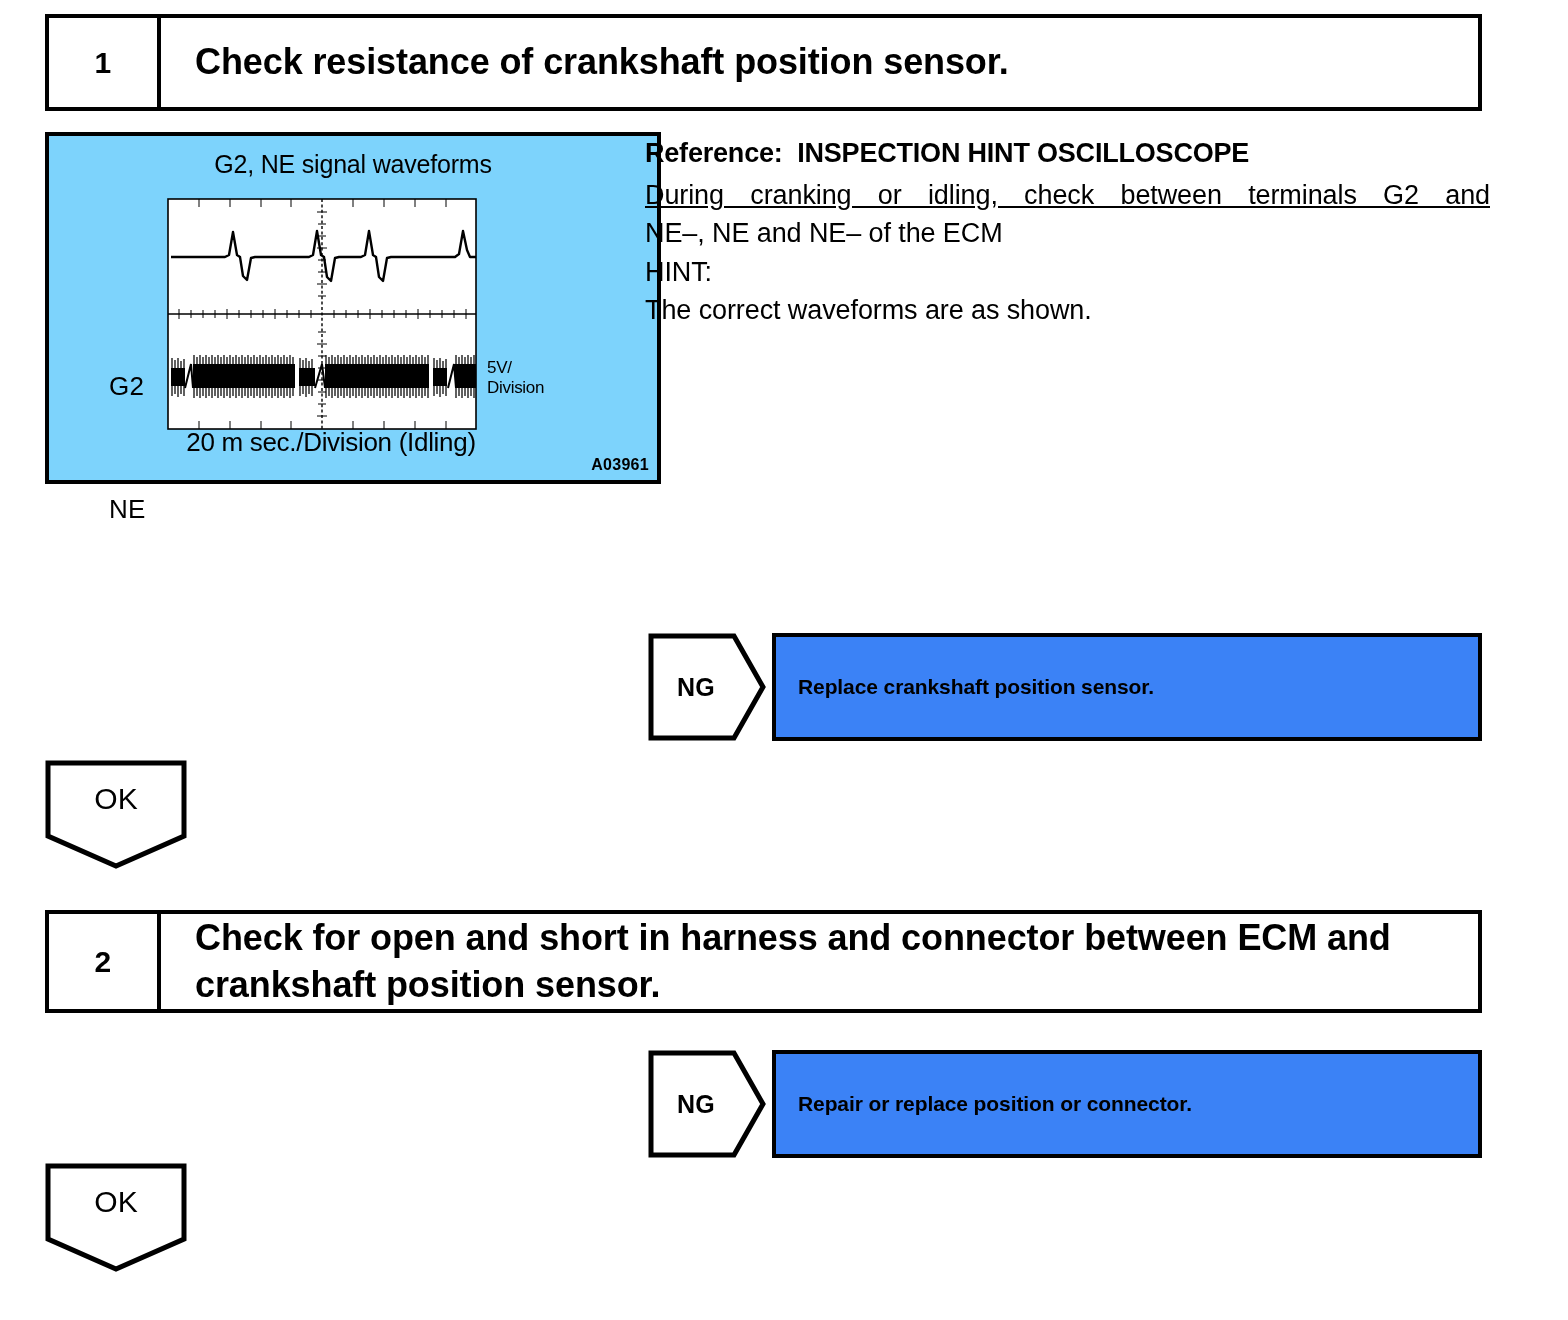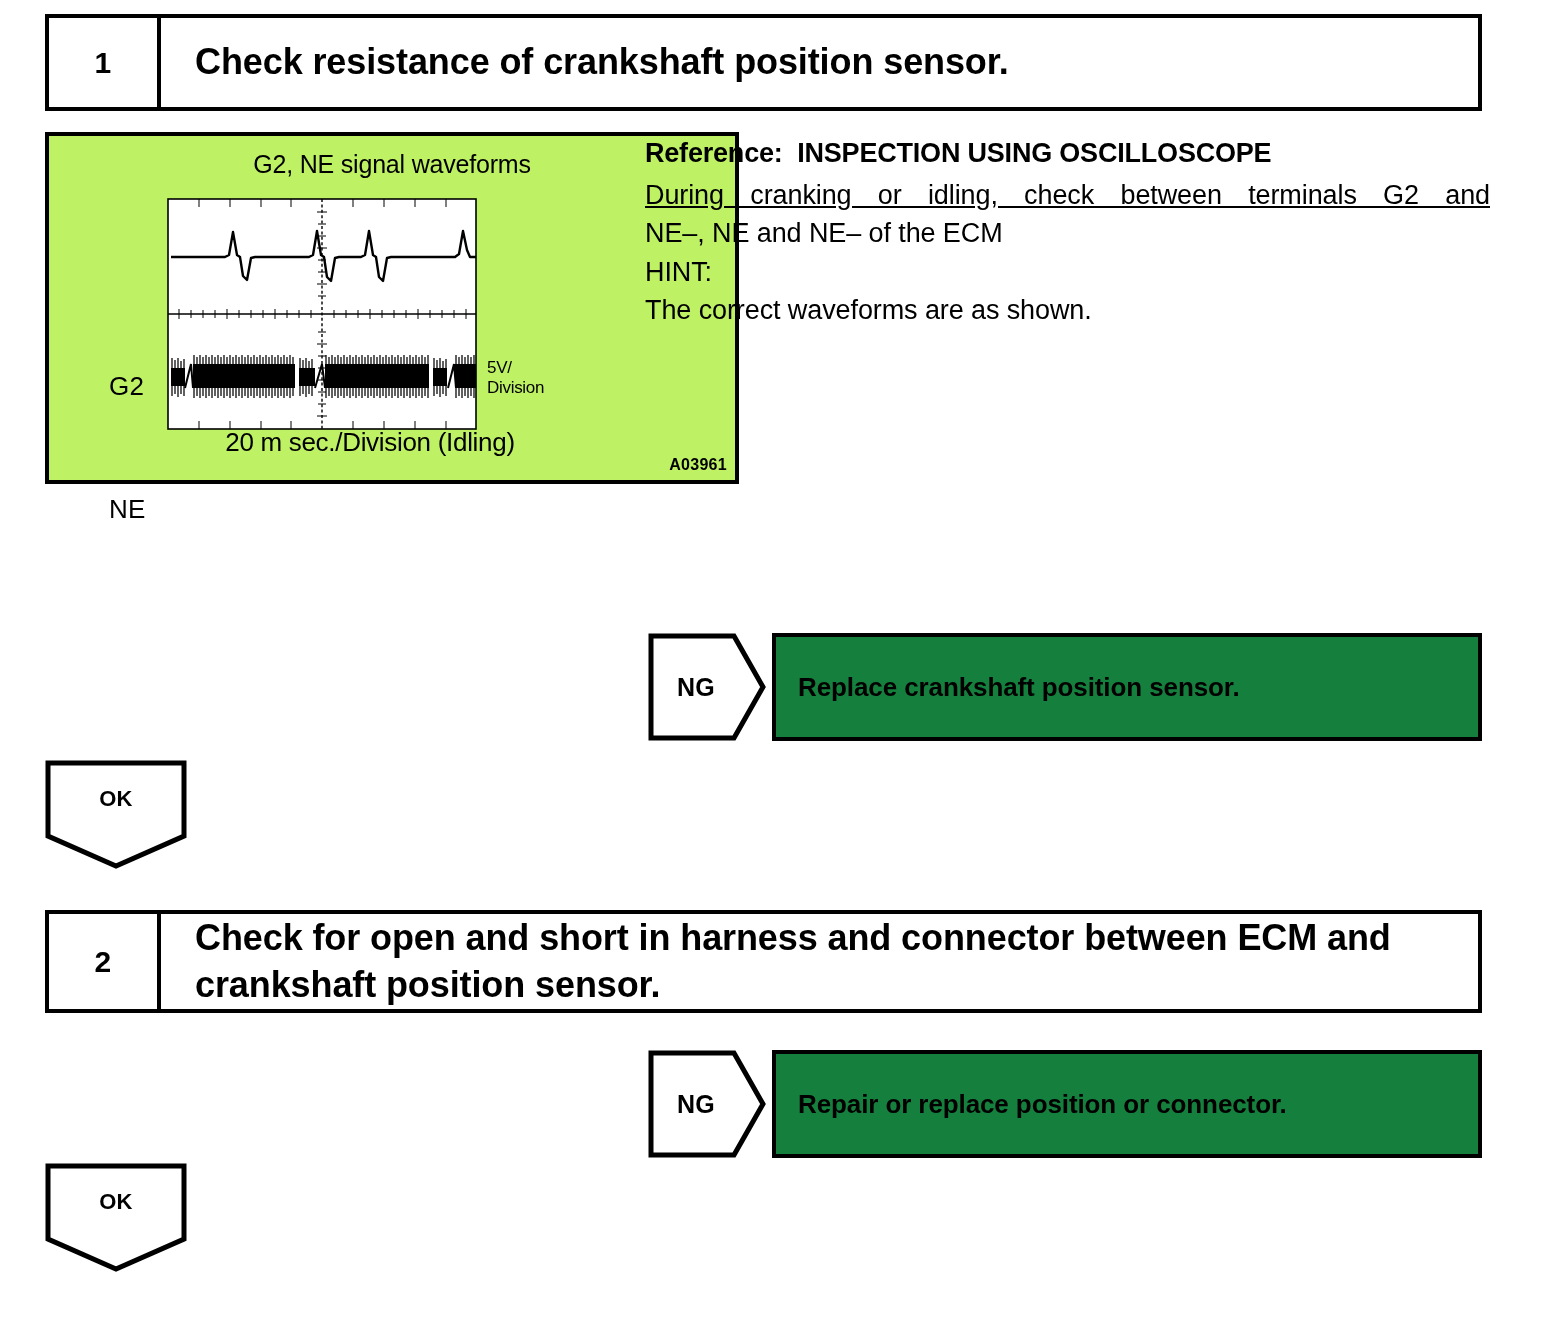--- a/index.html
+++ b/index.html
@@ -49,24 +49,24 @@
     line-height: 1.30;
     letter-spacing: -0.1px;
   }
   #step1-box { left: 45px; top: 14px; width: 1437px; height: 97px; }
   #step2-box { left: 45px; top: 910px; width: 1437px; height: 103px; }
 
   
   #figure-box {
     position: absolute;
     left: 45px; top: 132px;
-    width: 694px; height: 352px;
+    width: 616px; height: 352px;
     border: 4px solid #000;
     box-sizing: border-box;
-    background: #bef264;
+    background: #7dd3fc;
   }
   #figure-title {
     position: absolute;
     left: 0; right: 0; top: 14px;
     text-align: center;
     font-size: 25px;
     letter-spacing: -0.2px;
   }
   .trace-label {
     position: absolute;
@@ -149,43 +149,43 @@
     font-size: 25px;
     font-weight: bold;
     letter-spacing: 0.2px;
   }
   .ng-result-box {
     position: absolute;
     left: 124px; top: 0;
     width: 710px; height: 108px;
     border: 4px solid #000;
     box-sizing: border-box;
-    background: #15803d;
+    background: #3b82f6;
     display: flex;
     align-items: center;
     padding-left: 22px;
-    font-size: 26px;
+    font-size: 21px;
     font-weight: bold;
     letter-spacing: -0.1px;
   }
 
   
   .ok-arrow { position: absolute; width: 142px; height: 110px; }
   #ok-arrow-1 { left: 45px; top: 760px; }
   #ok-arrow-2 { left: 45px; top: 1163px; }
   .ok-arrow svg { display: block; width: 142px; height: 110px; }
   .ok-arrow-label {
     position: absolute;
     left: 0; top: 0;
     width: 142px; height: 78px;
     display: flex;
     align-items: center;
     justify-content: center;
-    font-size: 22px;
-    font-weight: bold;
+    font-size: 30px;
+    font-weight: normal;
     letter-spacing: 0.2px;
   }
 </style>
 </head>
 <body>
 
 <div class="page">
 
   <div class="step-box" id="step1-box">
     <div class="step-num">1</div>
@@ -391,21 +391,21 @@
         <path d="M 148,190 L 155,166 L 158,190" fill="none" stroke="#000" stroke-width="2"></path>
         <path d="M 281,190 L 287,166 L 289,190" fill="none" stroke="#000" stroke-width="2"></path>
       </g>
     </svg>
 
     <div id="label-time">20 m sec./Division (Idling)</div>
     <div id="figure-code">A03961</div>
   </div>
 
   <div id="reference-block">
-    <div id="reference-heading">Reference:  INSPECTION USING OSCILLOSCOPE</div>
+    <div id="reference-heading">Reference:  INSPECTION HINT OSCILLOSCOPE</div>
     <div class="ref-line" id="ref-line-1">During cranking or idling, check between terminals G2 and</div>
     <div class="ref-line">NE–, NE and NE– of the ECM</div>
     <div class="ref-line">HINT:</div>
     <div class="ref-line">The correct waveforms are as shown.</div>
   </div>
 
   <div class="ng-group" id="ng-group-1">
     <div class="ng-arrow">
       <svg viewBox="0 0 118 108" preserveAspectRatio="none">
         <polygon points="3,3 86,3 115,54 86,105 3,105" fill="#fff" stroke="#000" stroke-width="5"></polygon>

